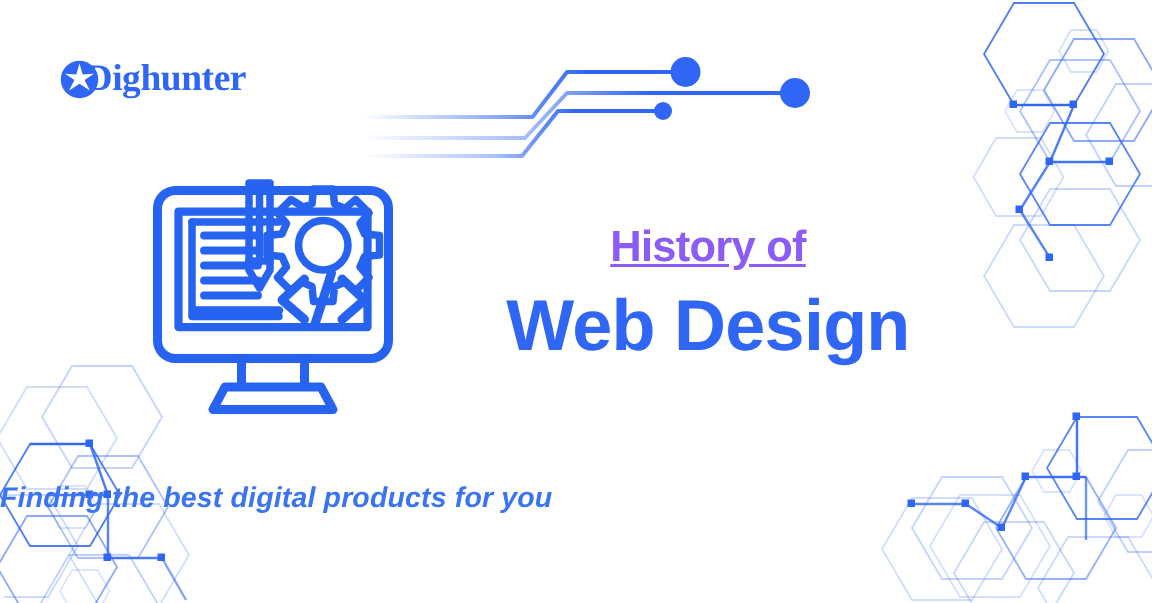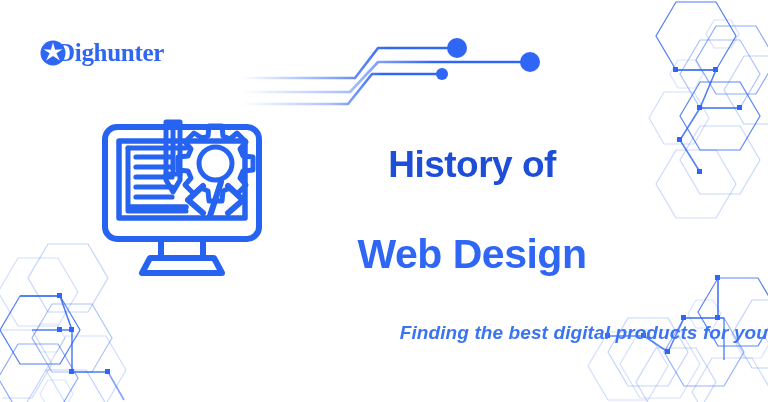--- a/index.html
+++ b/index.html
@@ -42,41 +42,41 @@
   }
 
   
   .headline{
     position:absolute;
     left:332px;top:140px;
     width:280px;
     text-align:center;
   }
   .title-line1{
-    font-size:37px;
+    font-size:29px;
     font-weight:700;
-    color:#1d4ed8;
+    color:#8b5cf6;
     line-height:50px;
     letter-spacing:-0.5px;
     white-space:nowrap;
+    text-decoration:underline;
   }
   .title-line2{
-    font-size:41px;
+    font-size:48px;
     font-weight:700;
     color:#2f66f5;
     line-height:56px;
     letter-spacing:-0.5px;
     white-space:nowrap;
-    margin-top:36px;
   }
   .subtitle{
     position:absolute;
     left:0;top:322px;
     width:768px;
-    text-align:right;
+    text-align:left;
     font-size:19px;
     font-style:italic;
     font-weight:600;
     color:#3b74f2;
     letter-spacing:0.1px;
   }
 </style>
 </head>
 <body>
 

